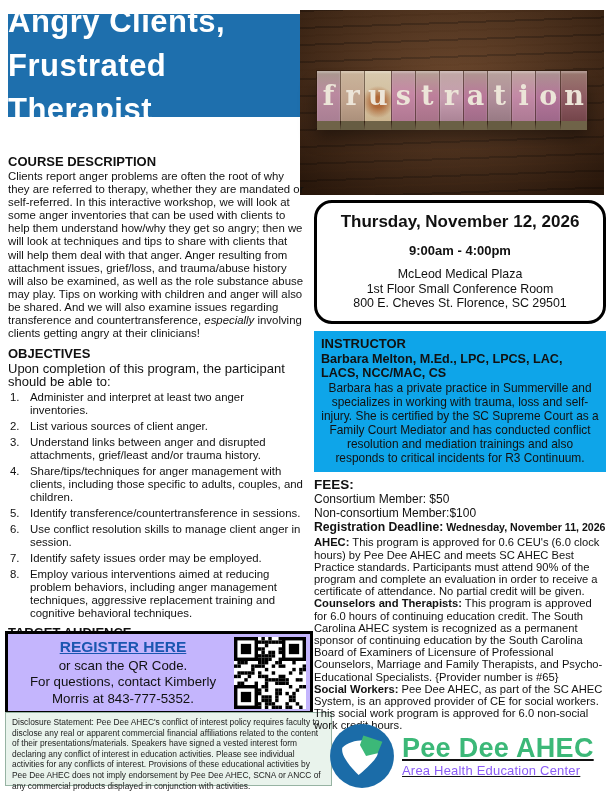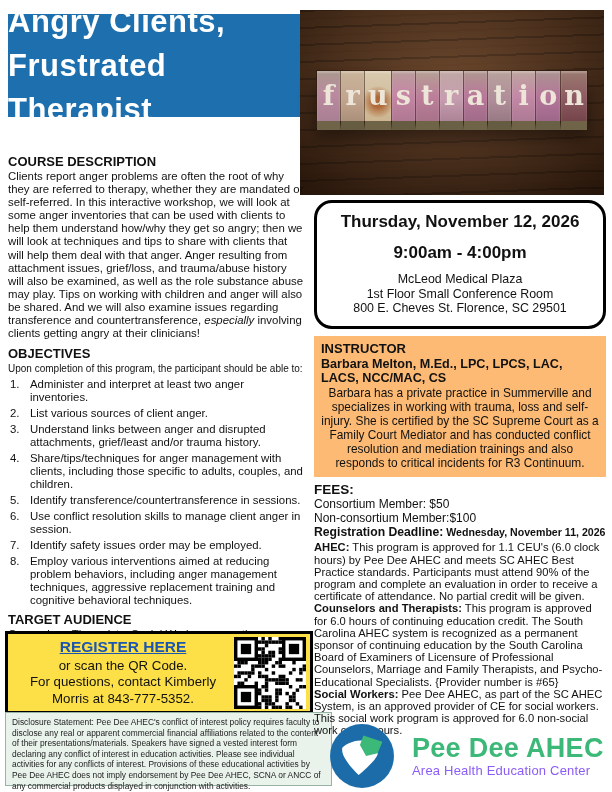--- a/index.html
+++ b/index.html
@@ -46,73 +46,73 @@
   .block:nth-child(6){background:linear-gradient(180deg,#c0a8a4,#c79db0 55%,#ab8496);border-bottom-color:#6a6045;}
   .block:nth-child(7){background:linear-gradient(180deg,#af978f,#b9789a 50%,#a06c88);}
   .block:nth-child(8){background:linear-gradient(180deg,#b8a29c,#b08e9a 55%,#987a84);border-bottom-color:#665c42;}
   .block:nth-child(9){background:linear-gradient(180deg,#bda49e,#c389a6 50%,#ad7a94);}
   .block:nth-child(10){background:linear-gradient(180deg,#ab9390,#b5769a 50%,#9e688a);border-bottom-color:#6a6045;}
   .block:nth-child(11){background:linear-gradient(180deg,#9a7a70,#8d5a62 55%,#74454a);}
   
   .left-col{position:absolute;left:8px;top:154px;width:296px;}
   .sec-h{font-size:13px;font-weight:bold;margin:0 0 1px 0;}
   .body-text{font-size:11.4px;line-height:13.1px;margin:0 0 6px 0;}
-  .objectives-intro{font-size:10px;line-height:13.1px;margin:0;}
+  .objectives-intro{font-size:13px;line-height:13.1px;margin:0;}
   ol.objectives{margin:3px 0 4px 0;padding:0;list-style:none;counter-reset:obj;}
   ol.objectives li{
     counter-increment:obj;font-size:11.4px;line-height:13px;
     margin:0 0 3px 0;padding-left:22px;position:relative;
   }
   ol.objectives li::before{content:counter(obj) ".";position:absolute;left:2px;}
   .ta-h{margin-top:5px;}
   
   .register-box{
     position:absolute;left:5px;top:631px;width:302px;height:77px;
-    border:3px solid #000;background:#fde047;
+    border:3px solid #000;background:#c4b5fd;
     display:flex;align-items:center;
   }
   .register-text{flex:1;text-align:center;padding:2px 2px 2px 6px;}
   .register-link{color:#1a56b0;font-weight:bold;font-size:15.5px;text-decoration:underline;display:inline-block;margin-bottom:2px;cursor:pointer;}
   .register-line{font-size:13.3px;line-height:16.5px;}
   .qr{width:72px;height:72px;margin-right:4px;flex:0 0 auto;}
   
   .disclosure-box{
     position:absolute;left:5px;top:712px;width:327px;height:74px;
     background:#e9f3ec;border:1px solid #97b3a3;
     font-size:8.4px;line-height:10.6px;padding:4px 6px;box-sizing:border-box;color:#222;
   }
   
   .right-col{position:absolute;left:314px;top:200px;width:292px;}
   .date-box{
     border:3px solid #000;border-radius:18px;text-align:center;
     padding:9px 4px 10px 4px;background:#fff;
   }
   .date-line{font-size:17px;font-weight:bold;}
-  .time-line{font-size:17px;font-weight:bold;margin-top:11px;}
+  .time-line{font-size:13px;font-weight:bold;margin-top:11px;}
   .addr{font-size:12.4px;line-height:14.6px;margin-top:9px;}
-  .instructor{background:#fdba74;padding:5px 7px 7px 7px;margin-top:7px;}
+  .instructor{background:#0ea5e9;padding:5px 7px 7px 7px;margin-top:7px;}
   .instructor .sec-h{font-size:13px;}
   .instructor-name{font-size:12.6px;font-weight:bold;line-height:14.6px;}
   .instructor-bio{font-size:11.9px;line-height:13.9px;margin-top:1px;text-align:center;}
   .fees{margin-top:5px;}
   .fees-h, .credit-h{font-size:13.5px;font-weight:bold;margin:0;}
   .fee-line{font-size:12px;line-height:14px;}
   .deadline-label{font-size:12.2px;font-weight:bold;}
   .deadline-value{font-size:10.6px;font-weight:bold;text-align:right;}
   .credit{margin-top:2px;}
   .credit-p{font-size:11.2px;line-height:12.2px;margin:0;}
   .lead{font-weight:bold;}
   .it{font-style:italic;}
   
   .logo{
     position:absolute;left:328px;top:720px;width:280px;height:72px;
     display:flex;align-items:center;
   }
   .logo-mark{width:68px;height:68px;flex:0 0 auto;}
-  .logo-text{margin-left:16px;}
+  .logo-text{margin-left:6px;text-decoration:underline;}
   .logo-name{color:#3cb878;font-weight:bold;font-size:27px;line-height:28px;letter-spacing:0.3px;}
   .logo-tagline{color:#8b5cf6;font-size:13px;margin-top:1px;letter-spacing:0.2px;}
 </style>
 </head>
 <body>
 
 <div class="title-block">
   <div class="title-line">Angry Clients,</div>
   <div class="title-line">Frustrated</div>
   <div class="title-line">Therapist</div>
@@ -323,21 +323,21 @@
   </div>
 
   <div class="fees">
     <h2 class="fees-h">FEES:</h2>
     <div class="fee-line">Consortium Member: $50</div>
     <div class="fee-line">Non-consortium Member:$100</div>
     <div class="fee-line"><span class="deadline-label">Registration Deadline:</span><span class="deadline-value"> Wednesday, November 11, 2026</span></div>
   </div>
 
   <div class="credit">
-    <p class="credit-p"><span class="lead">AHEC:</span><span> This program is approved for 1.1 CEU's (6.0 clock hours) by Pee Dee AHEC and meets SC AHEC Best Practice standards.  Participants must attend 90% of the program and complete an evaluation in order to receive a certificate of attendance.  No partial credit will be given.</span></p>
+    <p class="credit-p"><span class="lead">AHEC:</span><span> This program is approved for 0.6 CEU's (6.0 clock hours) by Pee Dee AHEC and meets SC AHEC Best Practice standards.  Participants must attend 90% of the program and complete an evaluation in order to receive a certificate of attendance.  No partial credit will be given.</span></p>
     <p class="credit-p"><span class="lead">Counselors and Therapists:</span><span> This program is approved for 6.0 hours of continuing education credit. The South Carolina AHEC system is recognized as a permanent sponsor of continuing education by the South Carolina Board of Examiners of Licensure of Professional Counselors, Marriage and Family Therapists, and Psycho-Educational Specialists.  {Provider number is #65}</span></p>
     <p class="credit-p"><span class="lead">Social  Workers:</span><span> Pee Dee AHEC, as part of the SC AHEC System, is an approved provider of CE for social workers.  This social work program is approved for 6.0 non-social work credit hours.</span></p>
   </div>
 </div>
 
 <div class="logo">
   <svg class="logo-mark" viewBox="0 0 100 100">
     <circle cx="50" cy="50" r="47" fill="#1b6ca8"></circle>
     <path fill="#ffffff" d="M21,38 C28,31 40,27 52,27 L66,33 C72,38 75,44 72,50 C67,59 58,66 50,74 L45,78 C39,72 31,64 26,55 C22,49 20,43 21,38 Z"></path>
     <path fill="#3cb878" d="M52,20 L80,29 L73,46 L56,50 L47,34 Z"></path>

